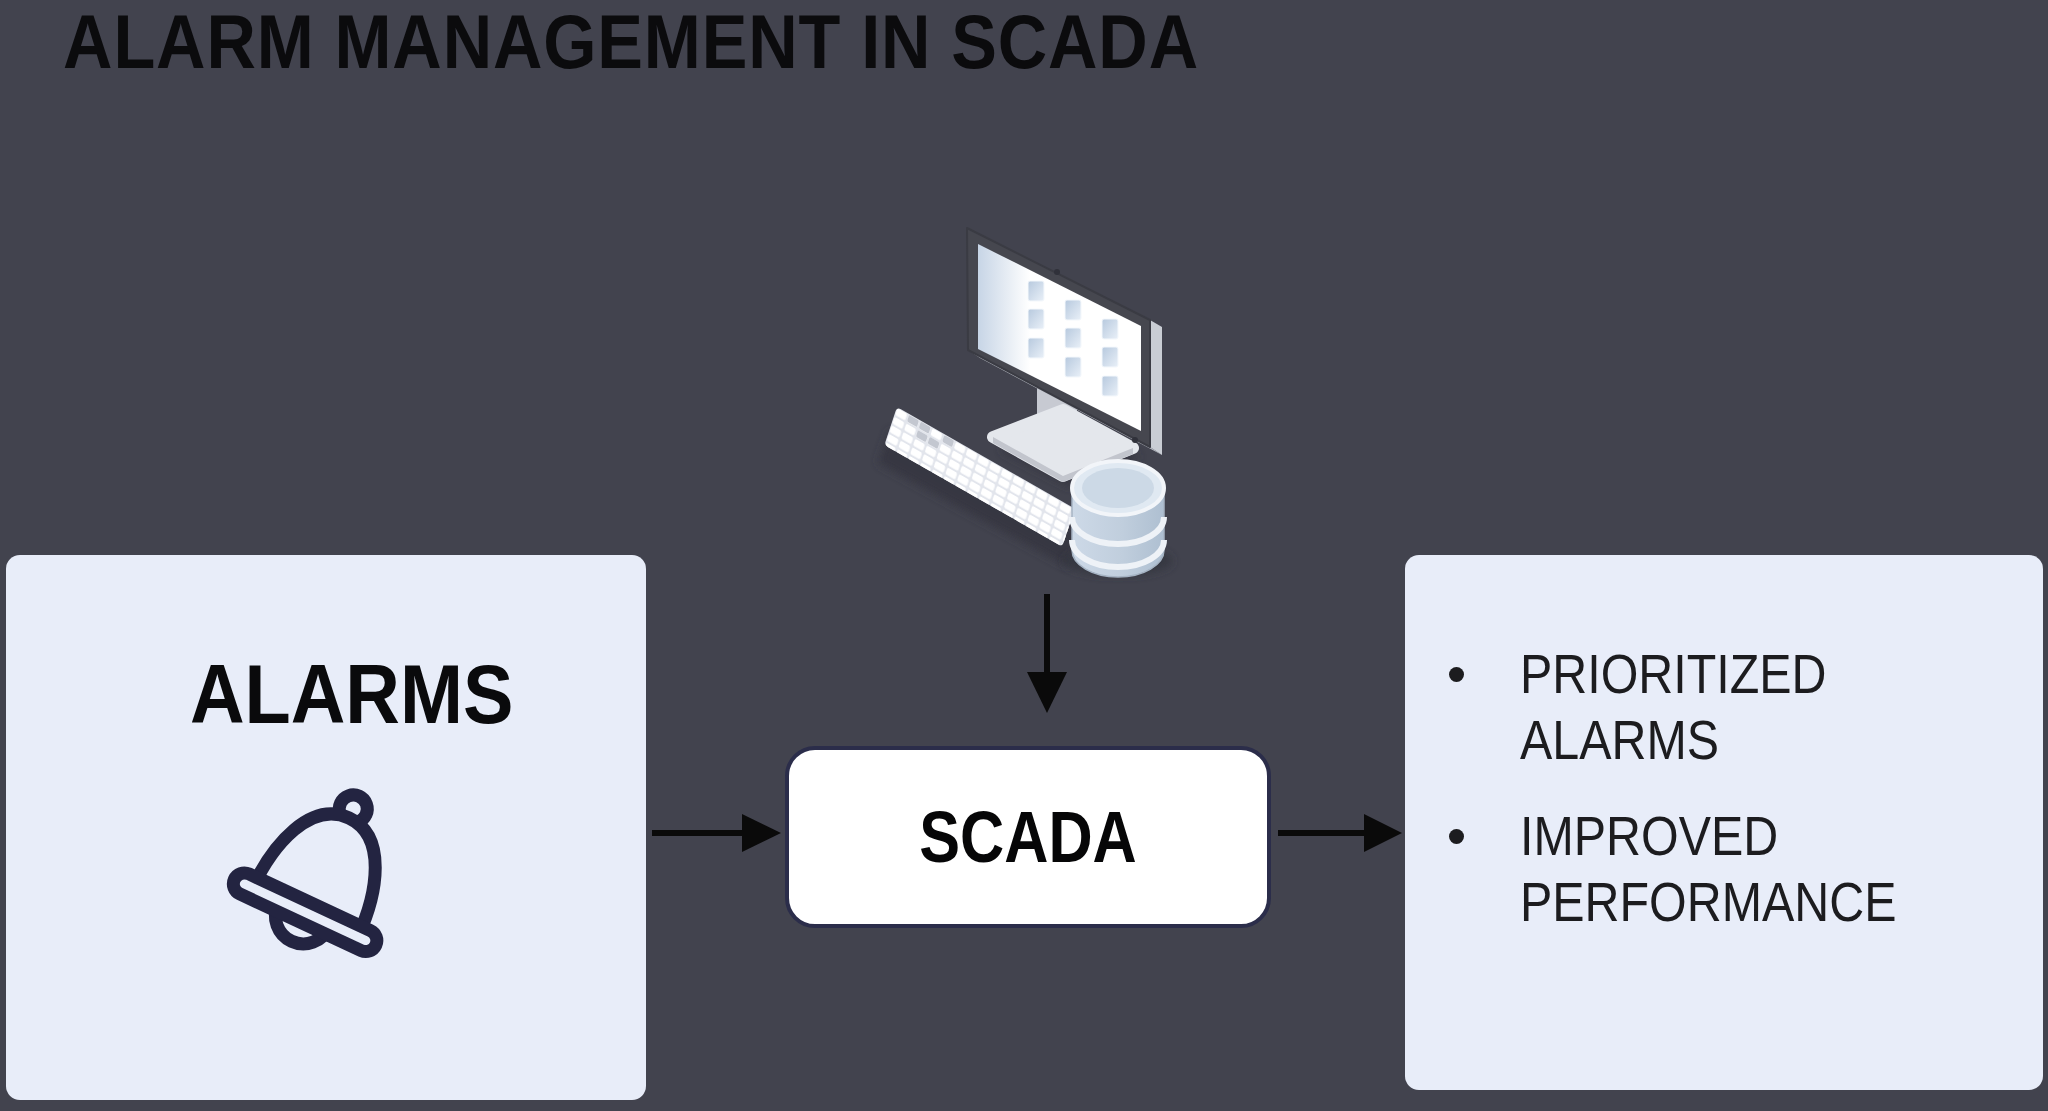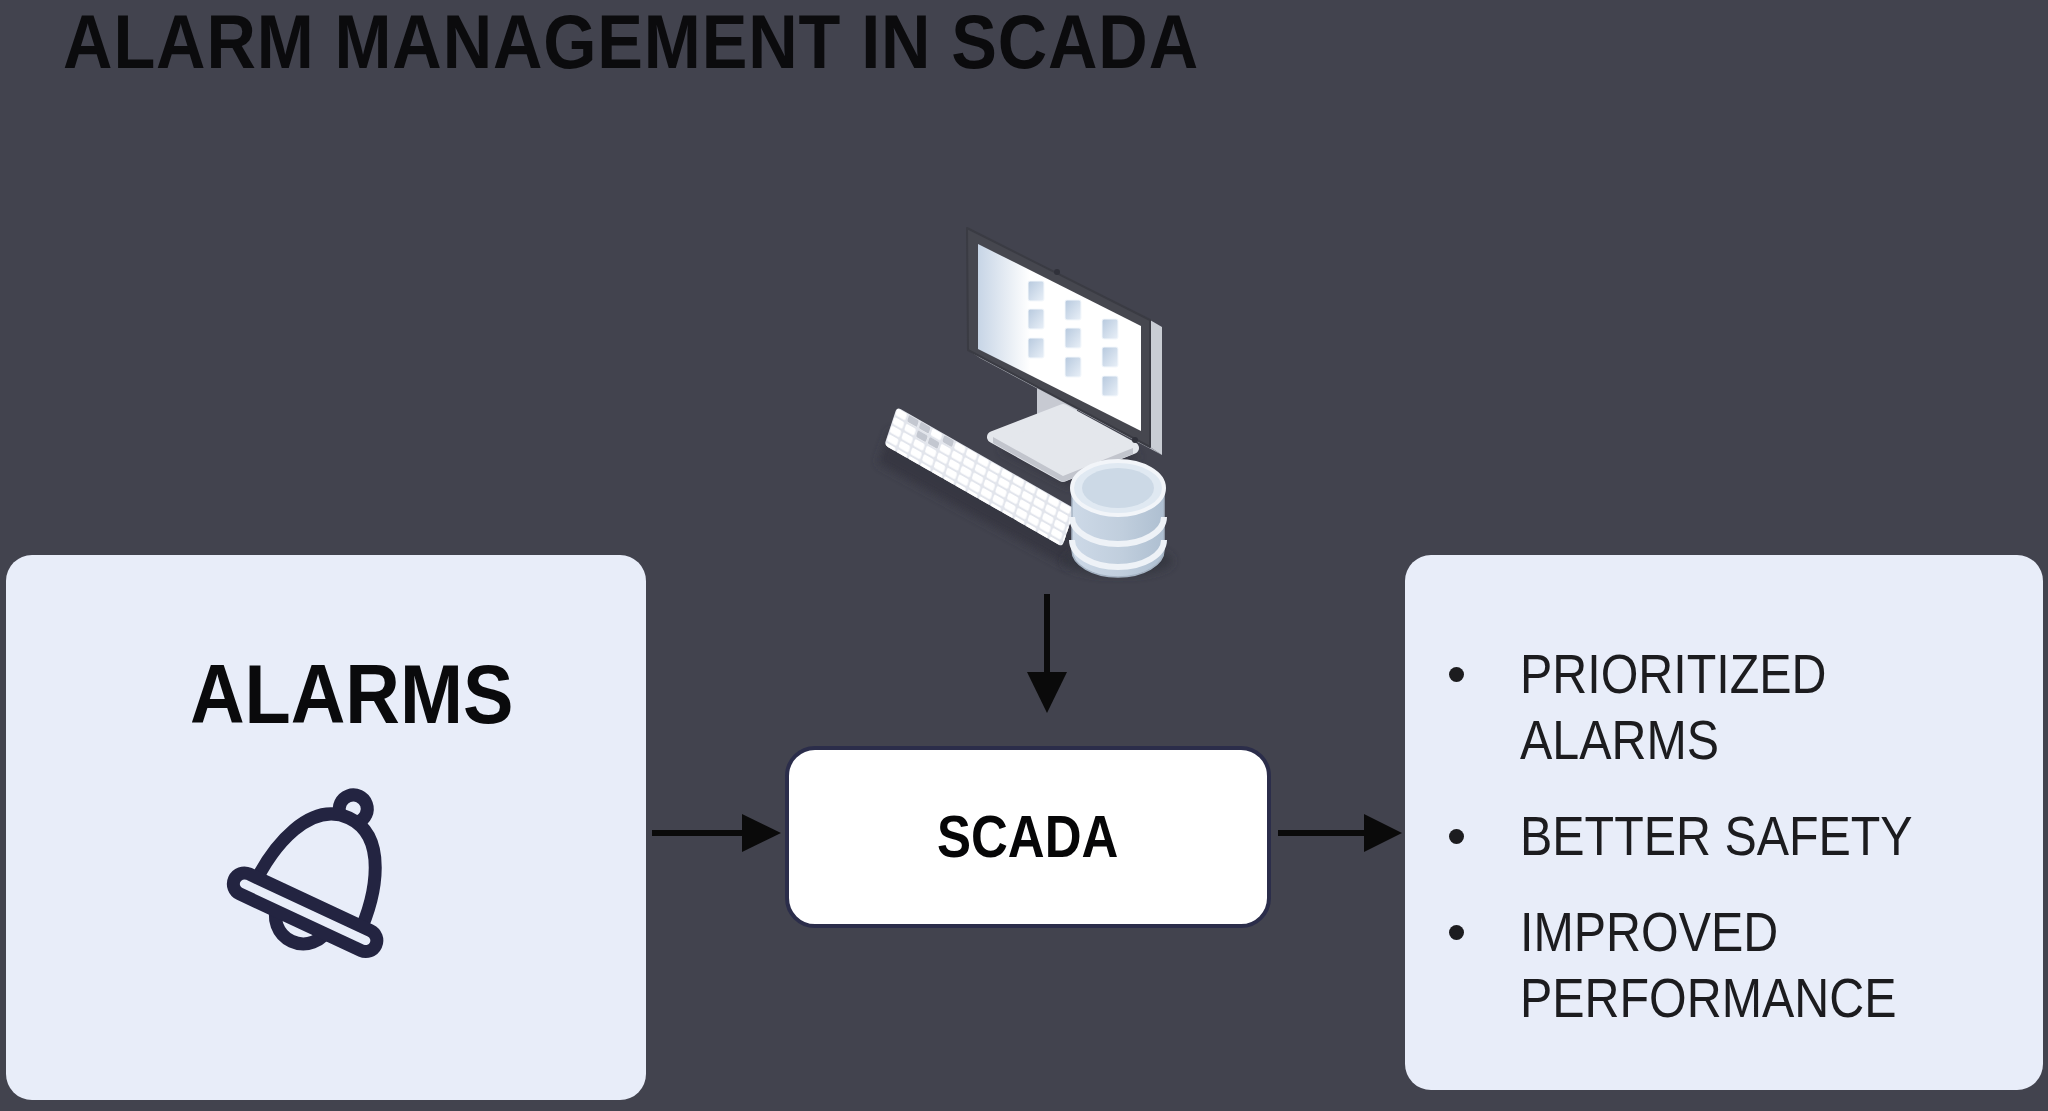--- a/index.html
+++ b/index.html
@@ -15,42 +15,42 @@
     text-align:left;
     font-size:76px;font-weight:800;color:#0b0b0d;
     line-height:84px;
     letter-spacing:1px;
   }
   .squeeze{display:inline-block;transform:scaleX(0.90);transform-origin:50% 50%;white-space:nowrap;}
 
   .card{
     position:absolute;
     background:#e8edf9;
-    border-radius:26px;
+    border-radius:14px;
   }
   .card.alarms{left:6px;top:555px;width:640px;height:545px;}
   .card.benefits{left:1405px;top:555px;width:638px;height:535px;}
 
   .alarms-label{
     position:absolute;left:0;top:652px;width:652px;
     text-align:center;
     font-size:84px;font-weight:800;color:#0a0a0c;line-height:1;margin-left:26px;
   }
   .bell-wrap{position:absolute;left:212px;top:768px;width:220px;height:220px;}
 
   .scada-node{
     position:absolute;left:785px;top:746px;width:486px;height:182px;
     background:#ffffff;
     border:4px solid #2b2d4a;
     border-radius:30px;
     box-sizing:border-box;
     display:flex;align-items:center;justify-content:center;
   }
   .scada-label{
-    font-size:60px;font-weight:800;color:#060607;line-height:1;
+    font-size:72px;font-weight:800;color:#060607;line-height:1;
   }
   .scada-label .squeeze{transform:scaleX(0.85);}
 
   ul.benefit-list{
     list-style:none;margin:0;padding:0;
     position:absolute;left:44px;top:86px;right:30px;
   }
   ul.benefit-list li{
     display:flex;align-items:flex-start;
     margin-bottom:30px;
@@ -187,19 +187,16 @@
   <line x1="2" y1="23" x2="90" y2="23" stroke="#0a0a0a" stroke-width="6"></line>
   <polygon points="88,4 88,42 126,23" fill="#0a0a0a"></polygon>
 </svg>
 
 <div class="card benefits">
   <ul class="benefit-list">
     <li>
         <span class="item-text">PRIORITIZED ALARMS</span>
       </li>
     <li>
-        <span class="item-text">BETTER SAFETY</span>
-      </li>
-    <li>
         <span class="item-text">IMPROVED PERFORMANCE</span>
       </li>
   </ul>
 </div>
 
 </body></html>

